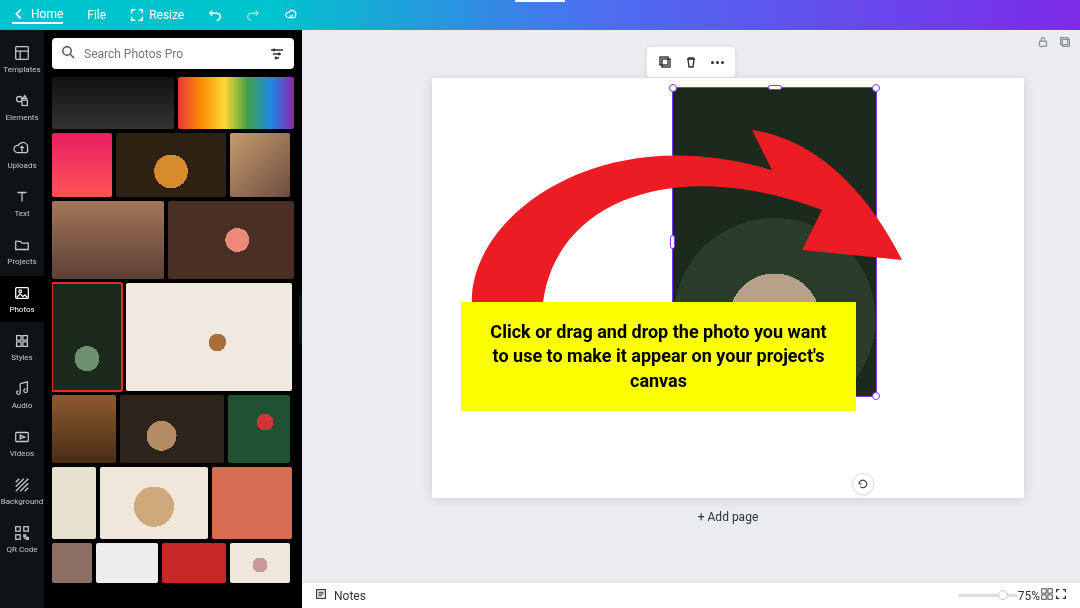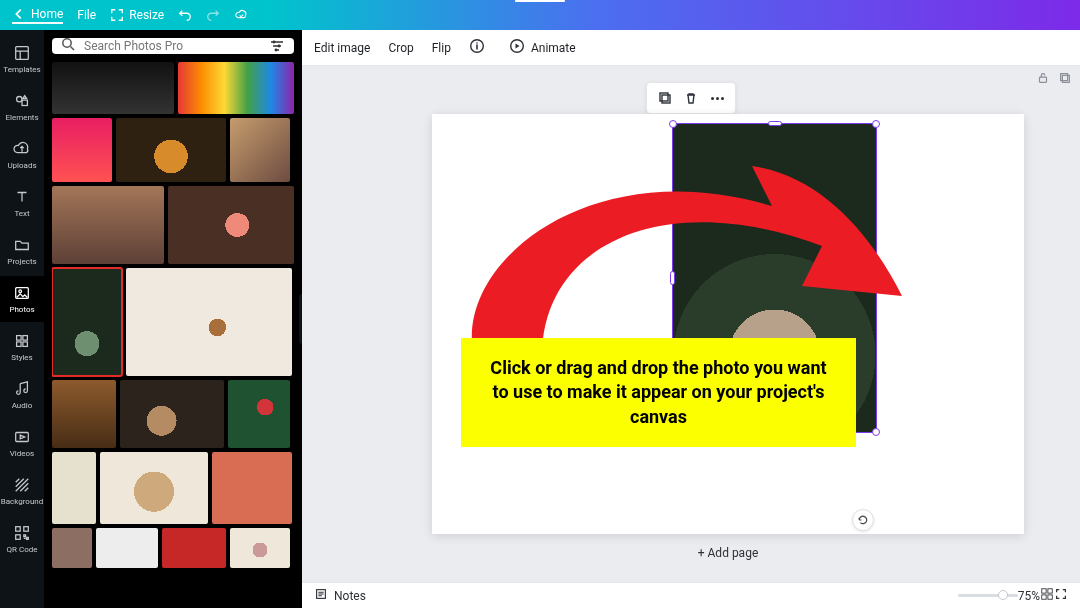--- a/index.html
+++ b/index.html
@@ -1,32 +1,32 @@
 <!DOCTYPE html>
 <html><head>
 <meta charset="utf-8">
 <style>
   * { box-sizing: border-box; margin: 0; padding: 0; font-family: -apple-system, BlinkMacSystemFont, "Segoe UI", Roboto, Helvetica, Arial, sans-serif; }
   html, body { width: 1080px; height: 608px; overflow: hidden; background: #ebecf0; }
   .topbar { height: 30px; background: linear-gradient(90deg, #00c4cc 0%, #00c4cc 25%, #4b6ff0 55%, #7d2ae8 100%); display: flex; align-items: center; justify-content: space-between; padding: 0 12px; color: #fff; font-size: 12px; }
-  .topbar-left { display: flex; align-items: center; gap: 14px; }
+  .topbar-left { display: flex; align-items: center; gap: 24px; }
   .topbar-left .underline { border-bottom: 2px solid rgba(255,255,255,.95); padding-bottom:1px; }
   .topbar-item { display:flex; align-items:center; gap:5px; cursor:pointer; }
   .topbar-icon { width:14px; height:14px; display:inline-flex; align-items:center; justify-content:center; }
 
   .main { display:flex; height: calc(608px - 30px); }
   .railbar { width: 44px; background:#0e1318; color:#c6c9cd; display:flex; flex-direction:column; align-items:center; padding-top:6px; gap:2px; }
   .rail-item { width:100%; display:flex; flex-direction:column; align-items:center; justify-content:center; gap:3px; padding:8px 0; font-size:8px; cursor:pointer; color:#c6c9cd; }
   .rail-item.active { background:#000; color:#fff; }
   .rail-item .ricon { width:18px; height:18px; display:flex; align-items:center; justify-content:center; }
   .rail-item .ricon svg { width:18px; height:18px; stroke:#c6c9cd; fill:none; stroke-width:1.4; }
   .rail-item.active .ricon svg { stroke:#fff; }
 
   .panel { width:258px; background:#000; padding:8px 8px 0 8px; position:relative; }
-  .searchbar { background:#fff; border-radius:4px; height:16px; display:flex; align-items:center; padding:0 8px; gap:8px; }
+  .searchbar { background:#fff; border-radius:4px; height:31px; display:flex; align-items:center; padding:0 8px; gap:8px; }
   .searchbar input { flex:1; border:none; outline:none; font-size:12px; color:#333; }
   .searchbar input::placeholder { color:#777; }
   .filters { width:18px; height:18px; display:flex; align-items:center; justify-content:center; }
   .grid { margin-top:8px; display:flex; flex-direction:column; gap:4px; height: calc(100% - 40px); overflow:hidden; }
   .row { display:flex; gap:4px; }
   .thumb { background:#333; border-radius:2px; display:flex; align-items:center; justify-content:center; overflow:hidden; position:relative; }
   .thumb.sel { outline:2px solid #e52b27; outline-offset:-1px; }
   .panel-edge { position:absolute; right:-3px; top:50%; transform:translateY(-50%); width:6px; height:50px; background:#0e1318; border-radius:3px; }
 
   .stage-wrap { flex:1; display:flex; flex-direction:column; }
@@ -273,36 +273,20 @@
           <div class="thumb tf16" style="width:40px;height:40px"></div>
           <div class="thumb tf17" style="width:62px;height:40px"></div>
           <div class="thumb tf18" style="width:64px;height:40px"></div>
           <div class="thumb tf19" style="width:60px;height:40px"></div>
         </div>
     </div>
     <div class="panel-edge"></div>
   </div>
 
   <div class="stage-wrap">
-    <div class="toolbar">
-      <span>Edit image</span>
-      <span>Crop</span>
-      <span>Flip</span>
-      <span><svg width="16" height="16" viewBox="0 0 16 16">
-            <circle cx="8" cy="8" r="6.3" stroke="#2d3138" fill="none" stroke-width="1.4"></circle>
-            <path d="M8 7v4M8 5h0" stroke="#2d3138" stroke-width="1.6" stroke-linecap="round"></path>
-          </svg></span>
-      <span class="toolbar-gap" style="display:flex;align-items:center;gap:6px">
-        <span><svg width="16" height="16" viewBox="0 0 16 16">
-              <circle cx="8" cy="8" r="6.3" stroke="#2d3138" fill="none" stroke-width="1.4"></circle>
-              <path d="M6.5 5.5v5l4-2.5z" fill="#2d3138"></path>
-            </svg></span>
-        <span>Animate</span>
-      </span>
-    </div>
     <div class="stage">
       <div class="right-locks">
         <span><svg viewBox="0 0 16 16">
               <rect x="4" y="7" width="8" height="6" rx="1"></rect>
               <path d="M6 7V5a2 2 0 0 1 4 0"></path>
             </svg></span>
         <span><svg viewBox="0 0 16 16">
               <rect x="3" y="3" width="8" height="8"></rect>
               <rect x="5" y="5" width="8" height="8"></rect>
             </svg></span>

